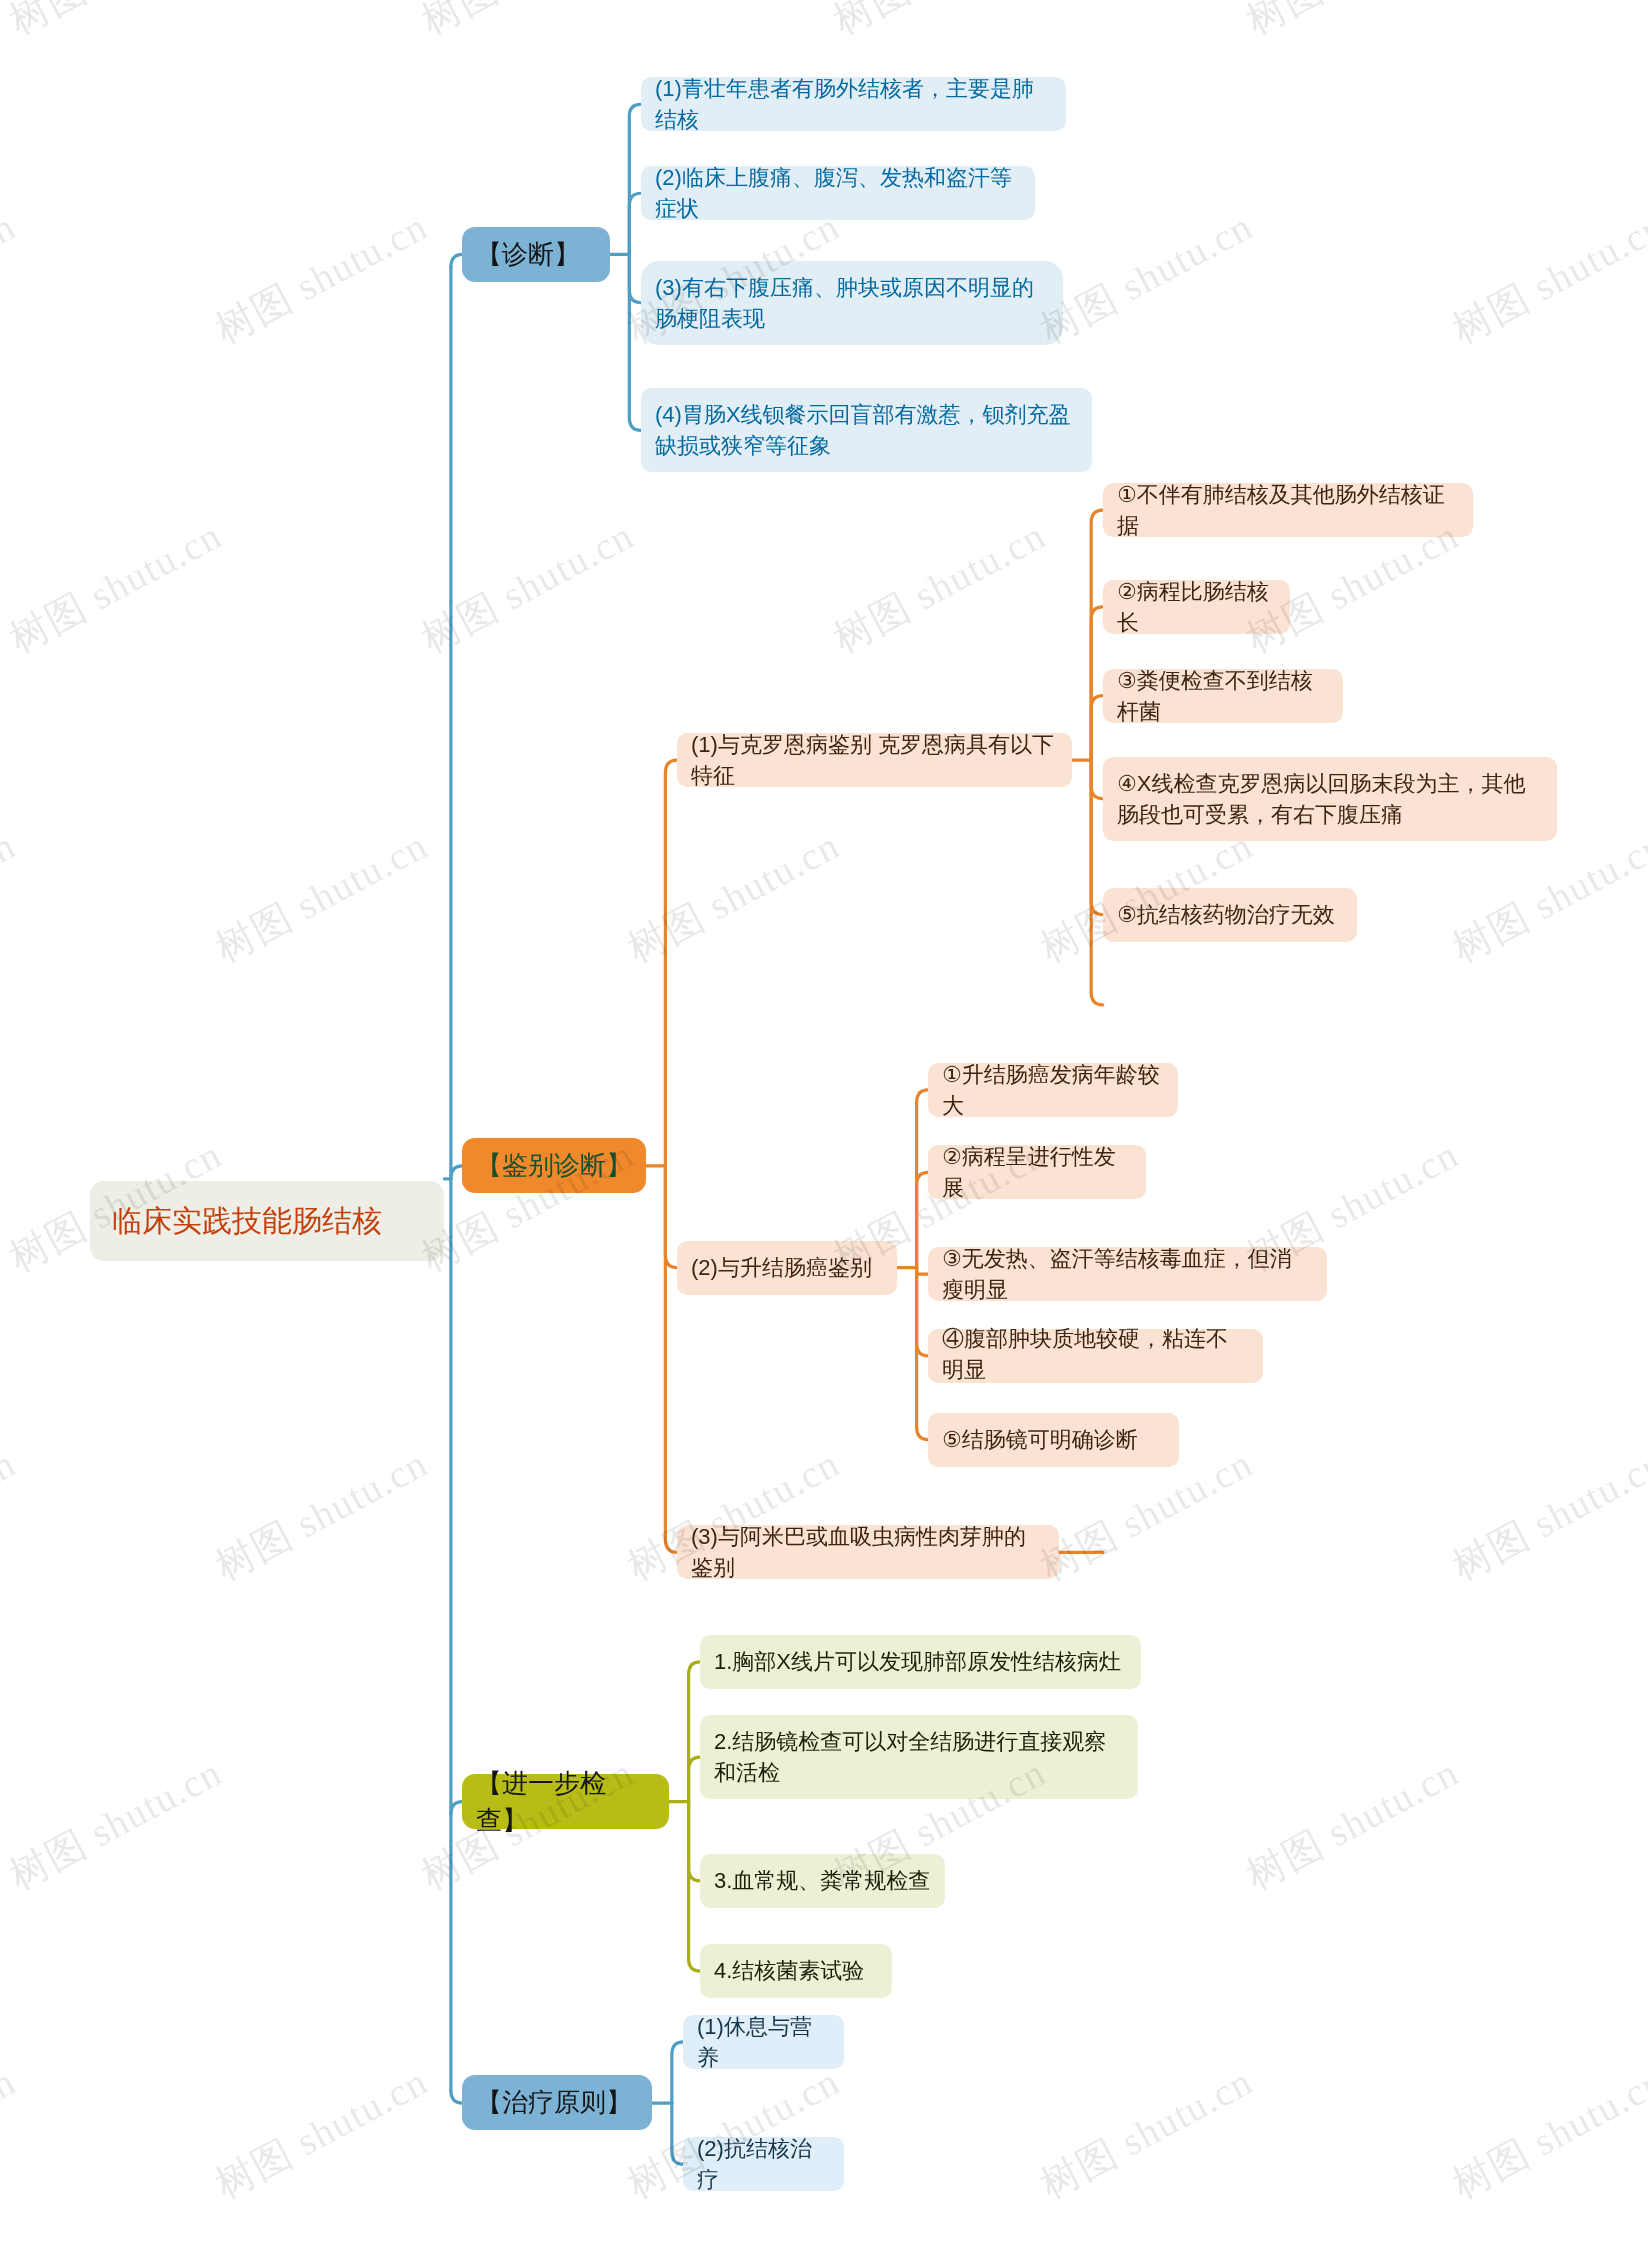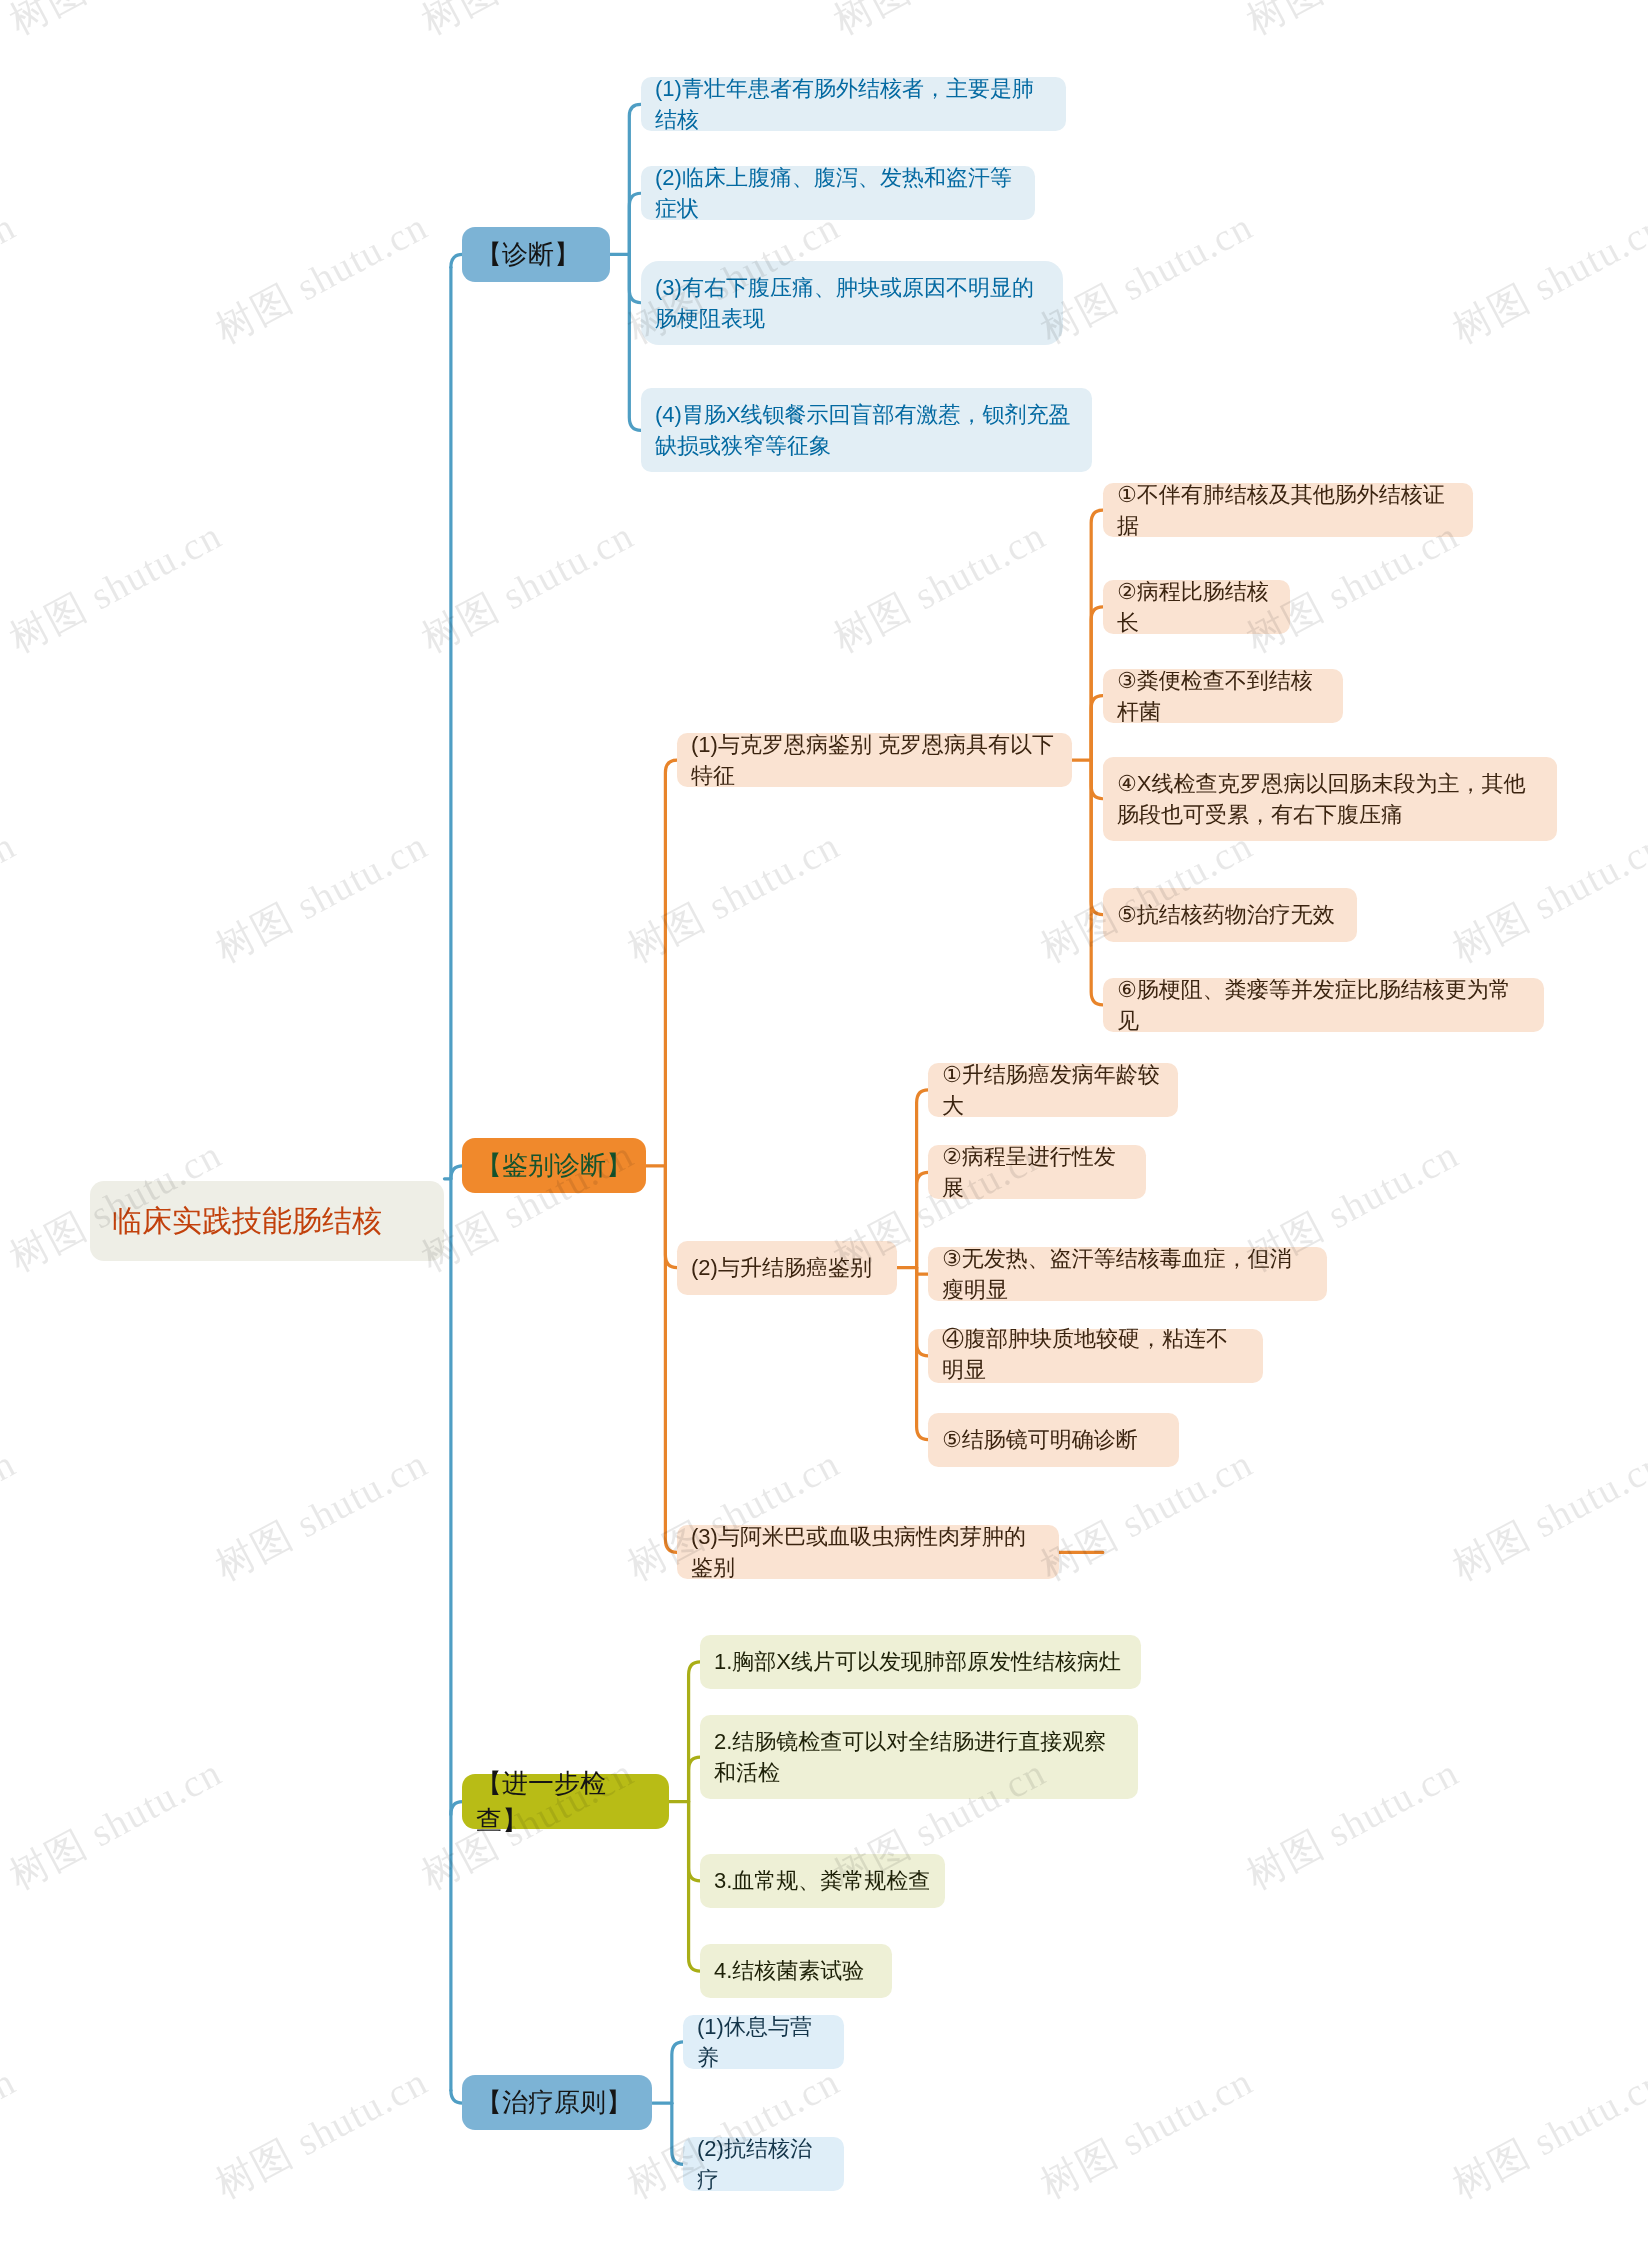--- a/index.html
+++ b/index.html
@@ -203,23 +203,20 @@
   </div>
   <div class="node leaf-orange" style="left:1103px; top:669px; width:240px; height:54px;">
     <span class="txt">③粪便检查不到结核杆菌</span>
   </div>
   <div class="node leaf-orange" style="left:1103px; top:757px; width:454px; height:84px;">
     <span class="txt">④X线检查克罗恩病以回肠末段为主，其他肠段也可受累，有右下腹压痛</span>
   </div>
   <div class="node leaf-orange" style="left:1103px; top:888px; width:254px; height:54px;">
     <span class="txt">⑤抗结核药物治疗无效</span>
   </div>
-  <div class="node leaf-orange" style="left:1103px; top:978px; width:441px; height:54px;">
-    <span class="txt">⑥肠梗阻、粪瘘等并发症比肠结核更为常见</span>
-  </div>
 
   <div class="node leaf-orange" style="left:677px; top:1241px; width:220px; height:54px;">
     <span class="txt">(2)与升结肠癌鉴别</span>
   </div>
   <div class="node leaf-orange" style="left:928px; top:1063px; width:250px; height:54px;">
     <span class="txt">①升结肠癌发病年龄较大</span>
   </div>
   <div class="node leaf-orange" style="left:928px; top:1145px; width:218px; height:54px;">
     <span class="txt">②病程呈进行性发展</span>
   </div>

